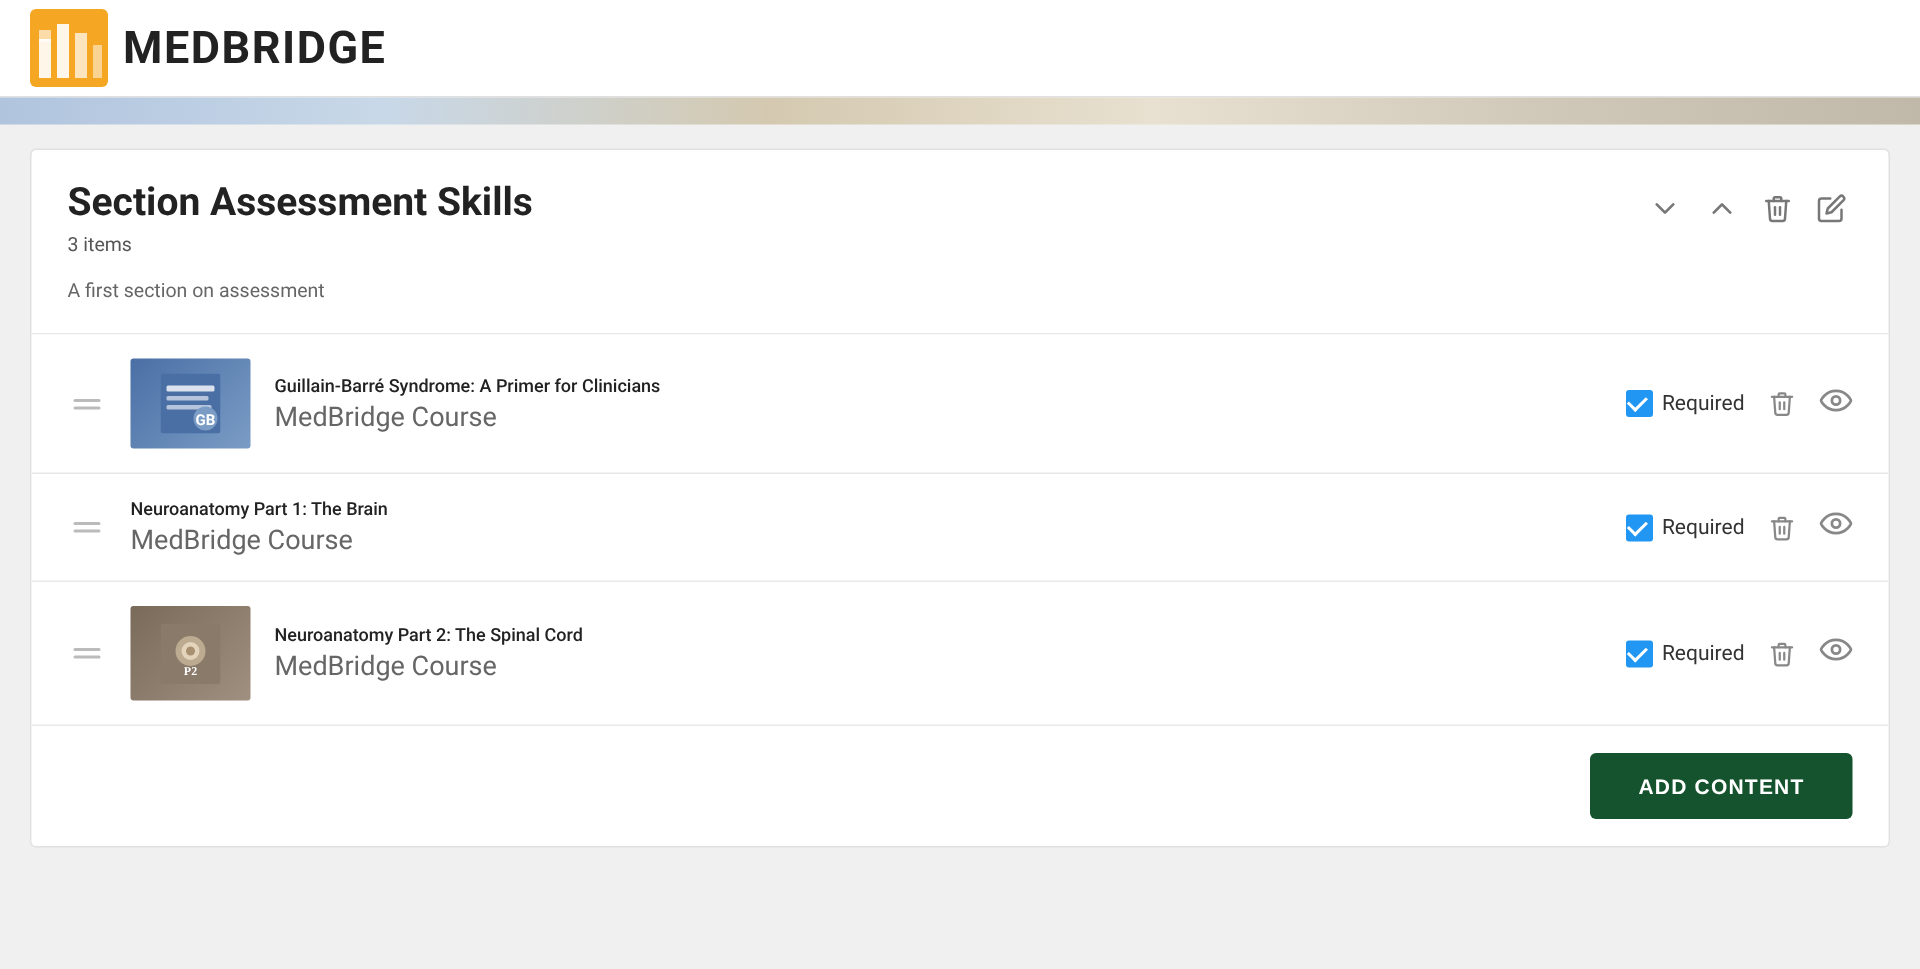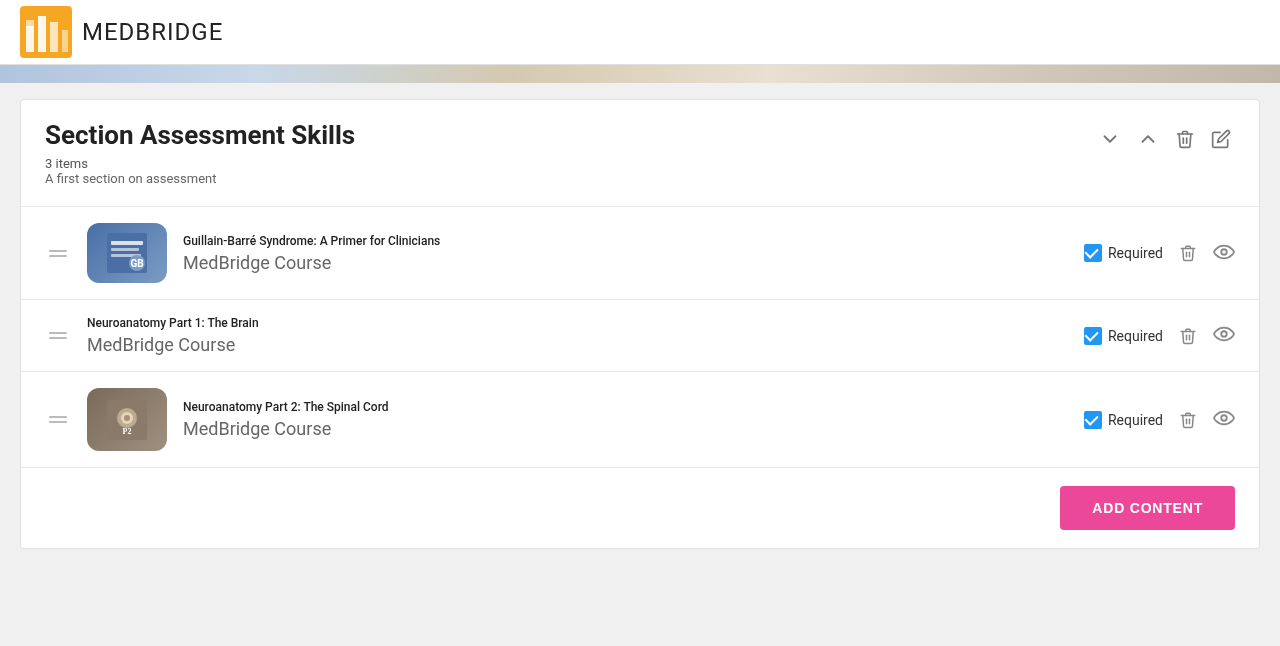--- a/index.html
+++ b/index.html
@@ -17,22 +17,22 @@
     .logo-wrapper {
       display: flex;
       align-items: center;
       gap: 10px;
     }
     .logo-icon {
       width: 52px;
       height: 52px;
     }
     .logo-text {
-      font-size: 24px;
-      font-weight: 400;
+      font-size: 30px;
+      font-weight: 700;
       color: #222;
       letter-spacing: 1px;
     }
 
     
     .banner {
       height: 18px;
       background: linear-gradient(90deg, #b0c4de 0%, #c8d8e8 20%, #d4c9b0 40%, #e8e0d0 60%, #d0c8b8 80%, #c0b8a8 100%);
       position: relative;
       overflow: hidden;
@@ -68,21 +68,21 @@
     }
     .section-title {
       font-size: 26px;
       font-weight: 700;
       color: #222;
       margin-bottom: 6px;
     }
     .section-count {
       font-size: 13px;
       color: #555;
-      margin-bottom: 0;
+      margin-bottom: 16px;
     }
     .section-desc {
       font-size: 13px;
       color: #666;
     }
     .section-actions {
       display: flex;
       gap: 8px;
       align-items: center;
       padding-top: 4px;
@@ -120,21 +120,21 @@
     .drag-line {
       width: 18px;
       height: 2px;
       background: #bbb;
       border-radius: 1px;
     }
     .item-thumbnail {
       width: 80px;
       height: 60px;
       object-fit: cover;
-      border-radius: 12px;
+      border-radius: 2px;
       flex-shrink: 0;
       overflow: hidden;
     }
     .item-info {
       flex: 1;
     }
     .item-title {
       font-size: 12px;
       font-weight: 500;
       color: #222;
@@ -187,21 +187,21 @@
     }
 
     
     .add-content-row {
       display: flex;
       justify-content: flex-end;
       padding: 18px 24px;
       background: #fff;
     }
     .add-content-btn {
-      background: #ec4899;
+      background: #14532d;
       color: #fff;
       border: none;
       border-radius: 4px;
       padding: 14px 32px;
       font-size: 14px;
       font-weight: 700;
       letter-spacing: 0.8px;
       cursor: pointer;
       text-transform: uppercase;
     }

